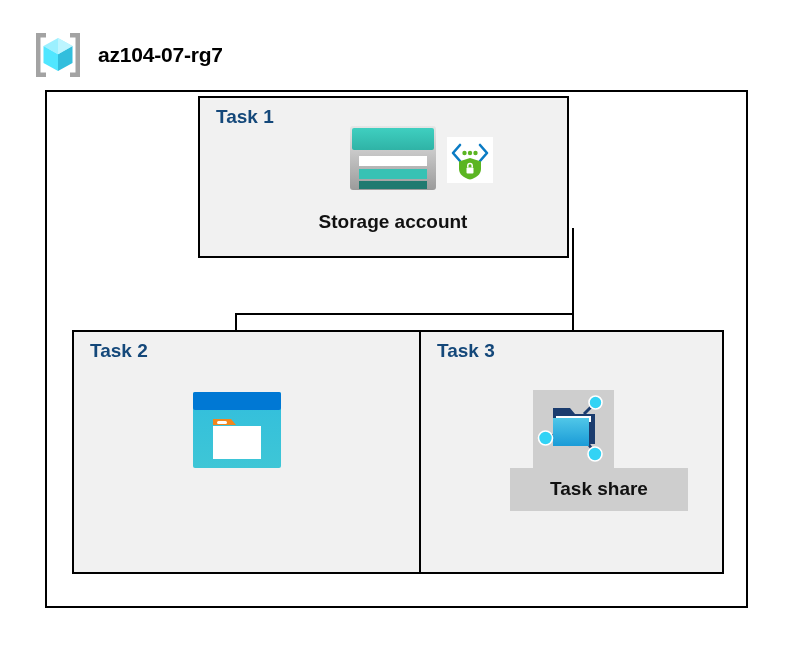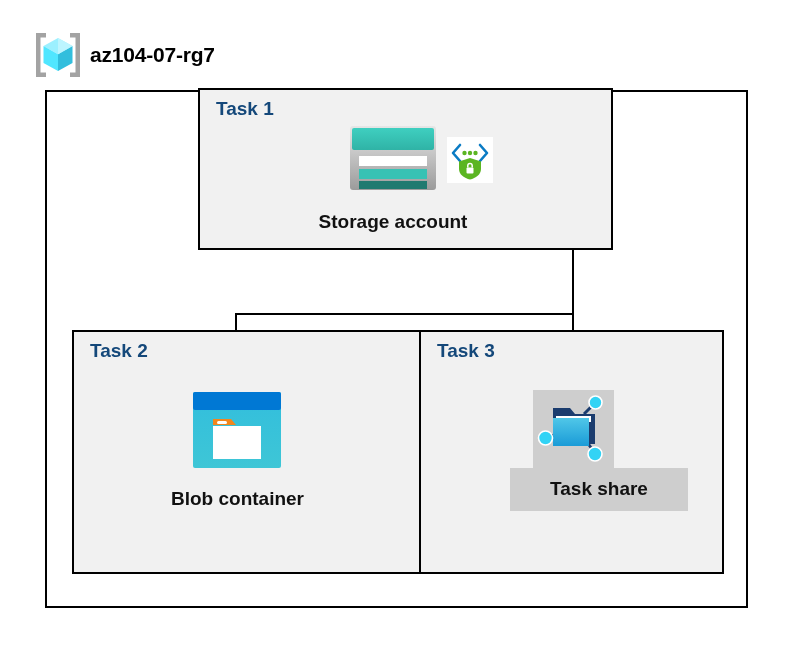--- a/index.html
+++ b/index.html
@@ -22,21 +22,21 @@
     height: 647px;
   }
 
   
   .rg-header {
     position: absolute;
     left: 30px;
     top: 27px;
     display: flex;
     align-items: center;
-    gap: 4px;
+    gap: 12px;
   }
   .rg-icon {
     width: 56px;
     height: 56px;
     position: relative;
   }
   .rg-title {
     font-size: 21px;
     font-weight: bold;
     color: #000000;
@@ -56,21 +56,21 @@
     box-sizing: border-box;
   }
 
   
   .task-box {
     position: absolute;
     background: #f1f1f1;
     border: 2px solid #000000;
     box-sizing: border-box;
   }
-  #task1-box { left: 198px; top: 88px; width: 415px; height: 162px; }
+  #task1-box { left: 198px; top: 96px; width: 371px; height: 162px; }
   #task2-box { left: 72px;  top: 330px; width: 357px; height: 244px; }
   #task3-box { left: 419px; top: 330px; width: 305px; height: 244px; padding-left: 7px; }
 
   .task-label {
     position: absolute;
     left: 16px;
     top: 8px;
     font-size: 19px;
     font-weight: bold;
     color: #14487a;
@@ -205,21 +205,20 @@
       <rect x="0" y="0" width="88" height="76" rx="2" fill="url(#blobBody)"></rect>
       <rect x="0" y="0" width="88" height="18" rx="2" fill="#0078d4"></rect>
 
       <rect x="20" y="34" width="48" height="33" fill="#ffffff"></rect>
 
       <path d="M20 27 L38 27 L43 33 L20 33 Z" fill="#f2861d"></path>
       <rect x="24" y="29" width="10" height="3" rx="1.5" fill="#ffffff"></rect>
     </svg>
   </div>
 
-  <div class="node-label" style="left:155px; top:488px; width:165px;">Blob container</div>
 
   <div class="task-box" id="task3-box">
     <div class="task-label">Task 3</div>
   </div>
 
   <div class="sel-highlight" style="left:533px; top:390px; width:81px; height:78px;"></div>
 
   <div class="sel-highlight" style="left:510px; top:468px; width:178px; height:43px;"></div>
 
   <div class="icon-abs" style="left:537px; top:392px;">

